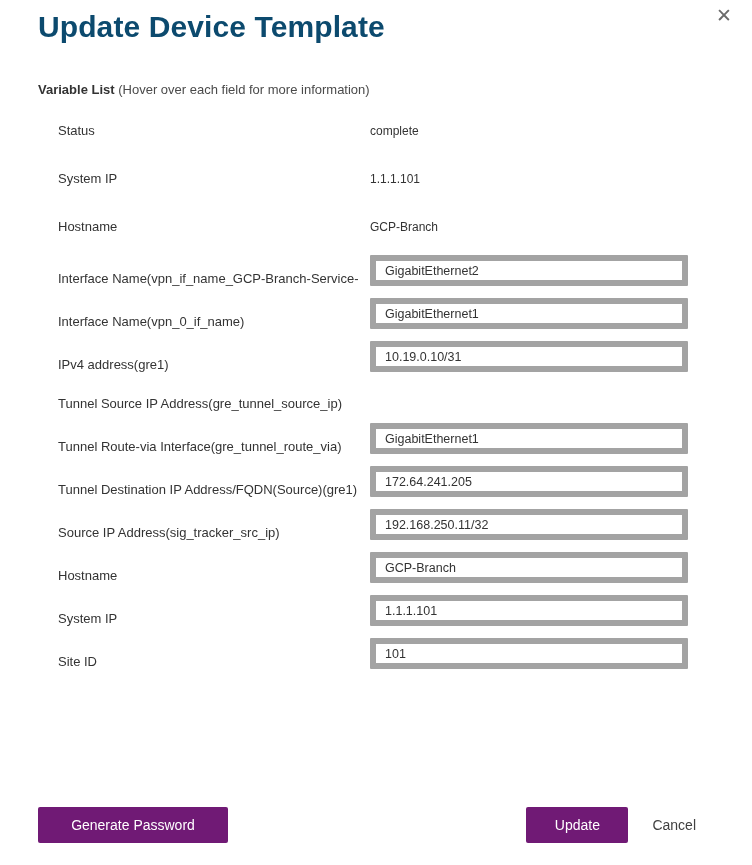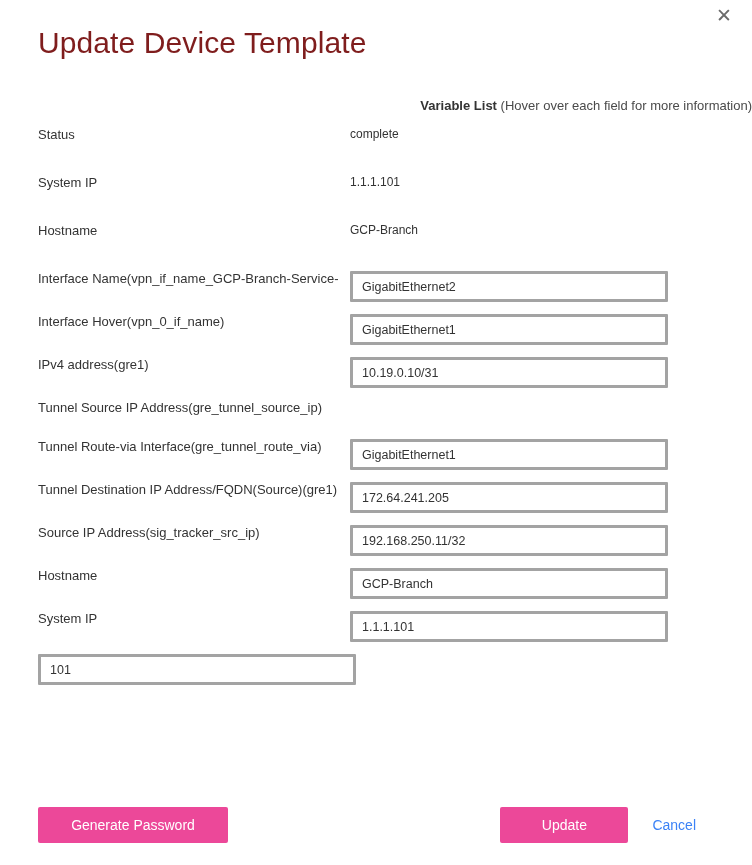--- a/index.html
+++ b/index.html
@@ -31,47 +31,47 @@
     line-height: 24px;
     text-align: center;
     font-size: 19px;
     color: #6b6b6b;
     cursor: pointer;
     font-family: "Liberation Sans", sans-serif;
     user-select: none;
   }
   .title {
     margin: 0;
-    padding: 26px 0 0 38px;
+    padding: 10px 0 0 38px;
     font-size: 30px;
-    font-weight: 400;
-    color: #7f1d1d;
+    font-weight: 700;
+    color: #0c4a6e;
     letter-spacing: 0.1px;
   }
   .section-head {
     padding: 38px 0 0 38px;
     font-size: 13px;
     color: #333333;
-    text-align: right;
   }
   .section-head .strong {
     font-weight: bold;
   }
   .section-head .hint {
     font-weight: normal;
     color: #4a4a4a;
   }
   .form {
     padding: 14px 38px 0 38px;
   }
   .row {
     display: flex;
-    align-items: flex-start;
+    align-items: flex-end;
     min-height: 27px;
     margin-bottom: 12px;
+    margin-left: 20px;
   }
   .row.static-row {
     margin-bottom: 21px;
   }
   .label {
     width: 312px;
     flex: 0 0 312px;
     font-size: 13px;
     color: #333333;
     white-space: nowrap;
@@ -80,21 +80,21 @@
     box-sizing: border-box;
   }
   .static-value {
     font-size: 12px;
     color: #333333;
   }
   .input {
     width: 318px;
     height: 31px;
     box-sizing: border-box;
-    border: 3px solid #a3a3a3;
+    border: 6px solid #a3a3a3;
     background: #ffffff;
     padding: 0 9px;
     font-size: 12.5px;
     font-family: "Liberation Sans", sans-serif;
     color: #333333;
     border-radius: 1px;
     outline: none;
   }
   .footer {
     position: absolute;
@@ -108,34 +108,34 @@
     box-sizing: border-box;
   }
   .btn {
     height: 36px;
     border: none;
     border-radius: 2px;
     font-size: 14px;
     font-family: "Liberation Sans", sans-serif;
     cursor: pointer;
     color: #ffffff;
-    background: #ec4899;
+    background: #701a75;
     padding: 0 22px;
   }
   .btn-generate {
     width: 190px;
   }
   .btn-update {
-    width: 128px;
+    width: 102px;
     margin-left: auto;
   }
   .btn-link {
     background: none;
     border: none;
-    color: #3b82f6;
+    color: #404040;
     font-size: 14px;
     font-family: "Liberation Sans", sans-serif;
     cursor: pointer;
     padding: 0 18px 0 24px;
     height: 36px;
   }
 </style>
 </head>
 <body>
 
@@ -168,21 +168,21 @@
       <div class="static-value">GCP-Branch</div>
     </div>
 
     <div class="row">
       <div class="label">Interface Name(vpn_if_name_GCP-Branch-Service-</div>
       <input class="input" type="text" value="GigabitEthernet2" style="">
     </div>
 
 
     <div class="row">
-      <div class="label">Interface Hover(vpn_0_if_name)</div>
+      <div class="label">Interface Name(vpn_0_if_name)</div>
       <input class="input" type="text" value="GigabitEthernet1" style="">
     </div>
 
     <div class="row">
       <div class="label">IPv4 address(gre1)</div>
       <input class="input" type="text" value="10.19.0.10/31" style="">
     </div>
 
     <div class="row">
       <div class="label">Tunnel Source IP Address(gre_tunnel_source_ip)</div>
@@ -207,20 +207,21 @@
       <div class="label">Hostname</div>
       <input class="input" type="text" value="GCP-Branch" style="">
     </div>
 
     <div class="row">
       <div class="label">System IP</div>
       <input class="input" type="text" value="1.1.1.101" style="">
     </div>
 
     <div class="row">
+      <div class="label">Site ID</div>
       <input class="input" type="text" value="101" style="">
     </div>
 
   </div>
 
   <div class="footer">
     <button class="btn btn-generate">Generate Password</button>
     <button class="btn btn-update">Update</button>
     <button class="btn-link">Cancel</button>
   </div>

